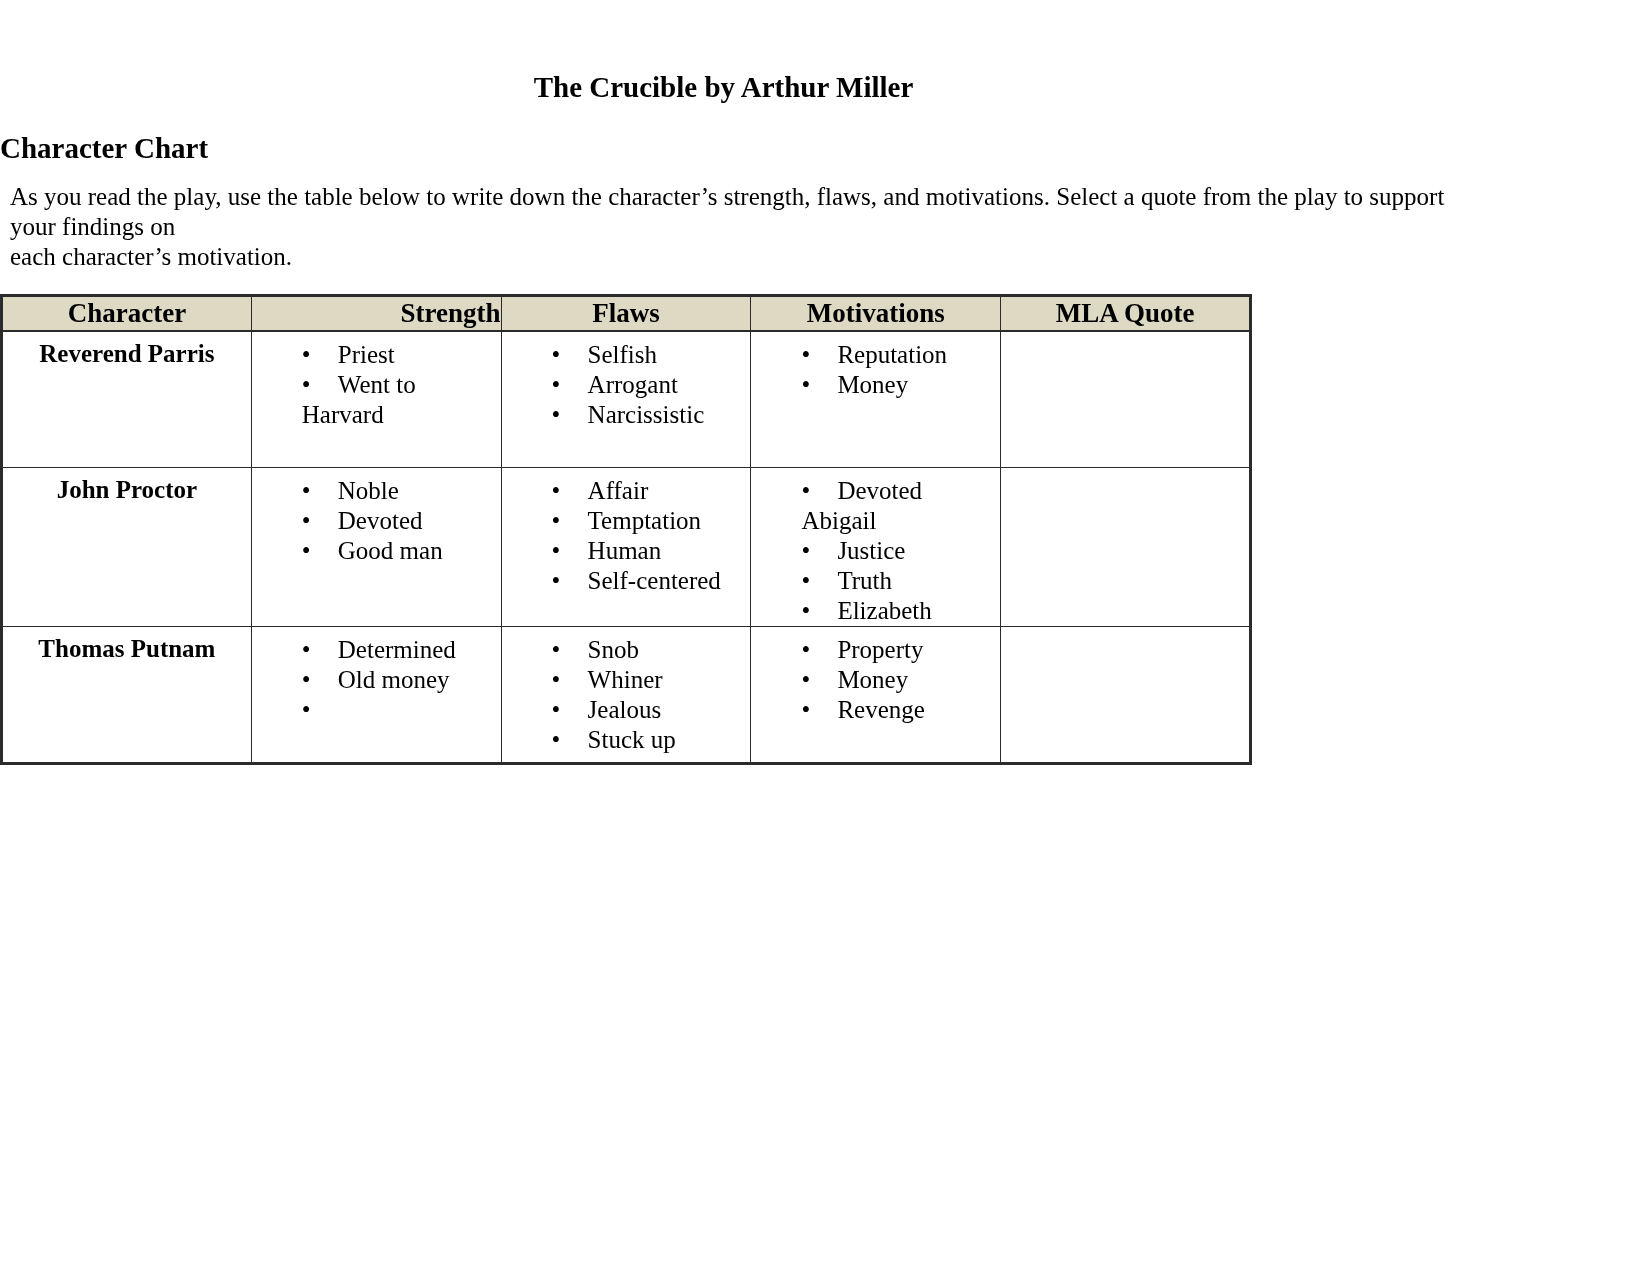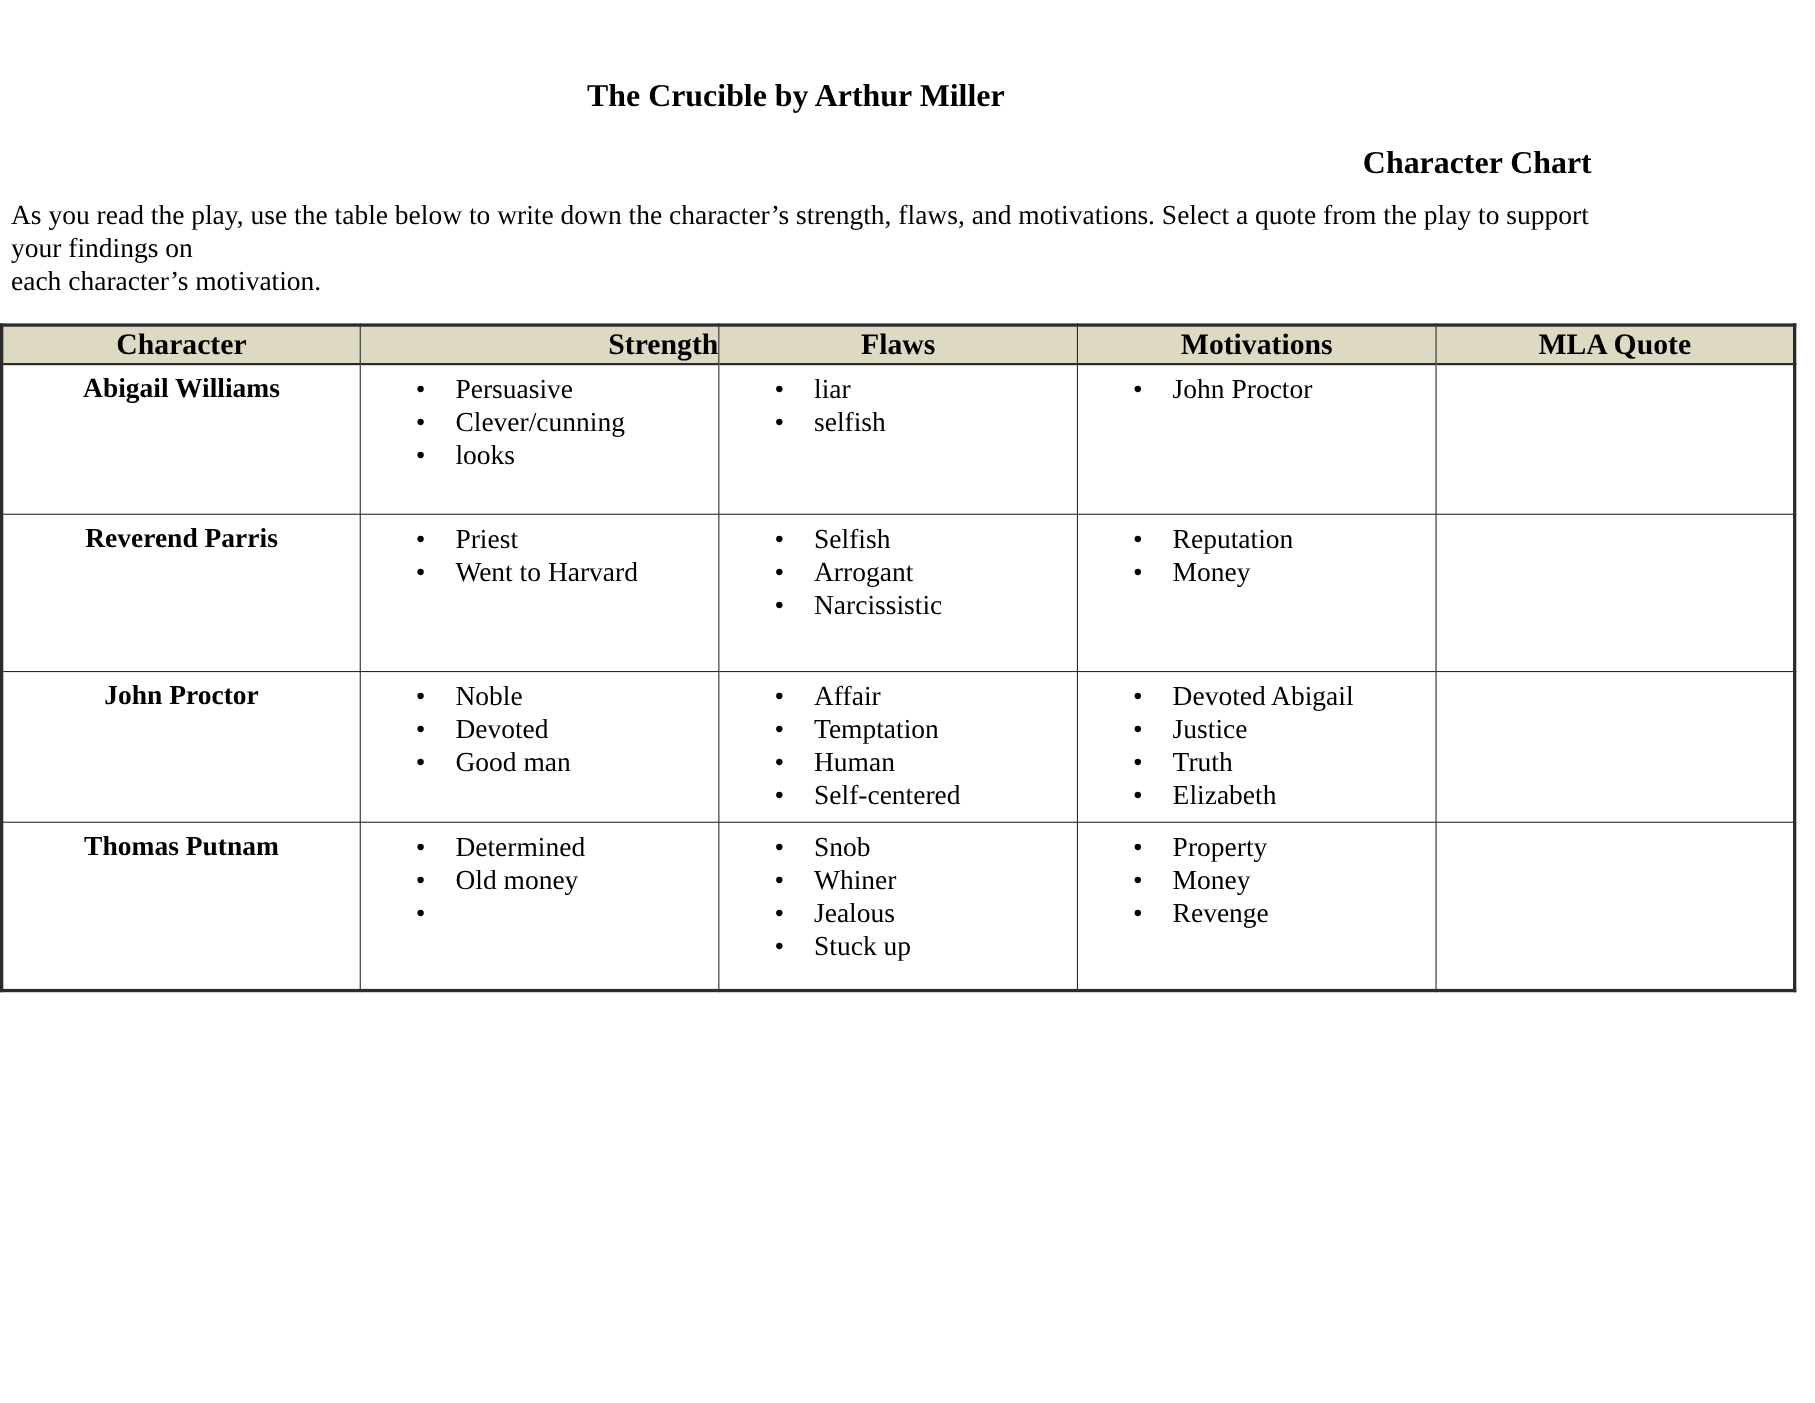--- a/index.html
+++ b/index.html
@@ -20,35 +20,35 @@
     width: 1447px;
   }
   .title {
     text-align: center;
     font-weight: bold;
     font-size: 29px;
     line-height: 1.2;
     padding-top: 70px;
   }
   .subtitle {
-    text-align: right;
+    text-align: left;
     font-weight: bold;
     font-size: 29px;
     line-height: 1.2;
     margin-top: 26px;
   }
   .intro {
     margin-top: 16px;
     padding-left: 10px;
     font-size: 25px;
     line-height: 30px;
   }
   table.char-table {
     margin-top: 22px;
-    width: 1633px;
+    width: 1252px;
     border-collapse: collapse;
     table-layout: fixed;
     border: 3px solid #2b2b2b;
   }
   table.char-table th {
     border: 1px solid #2b2b2b;
     border-bottom-width: 2px;
     font-weight: bold;
     font-size: 27px;
     height: 33px;
@@ -105,42 +105,20 @@
       <thead>
         <tr>
             <th style="background: rgb(221, 217, 195);">Character</th>
             <th style="background: rgb(221, 217, 195); text-align: right;">Strength</th>
             <th style="background: rgb(221, 217, 195);">Flaws</th>
             <th style="background: rgb(221, 217, 195);">Motivations</th>
             <th style="background: rgb(221, 217, 195); text-align: center;">MLA Quote</th>
           </tr>
       </thead>
       <tbody>
-          <tr>
-            <td class="character-cell">Abigail Williams</td>
-            <td>
-              <ul class="bullets">
-                <li>Persuasive</li>
-                <li>Clever/cunning</li>
-                <li>looks</li>
-              </ul>
-            </td>
-            <td>
-              <ul class="bullets">
-                <li>liar</li>
-                <li>selfish</li>
-              </ul>
-            </td>
-            <td>
-              <ul class="bullets">
-                <li>John Proctor</li>
-              </ul>
-            </td>
-            <td></td>
-          </tr>
           <tr>
             <td class="character-cell">Reverend Parris</td>
             <td>
               <ul class="bullets">
                 <li>Priest</li>
                 <li>Went to Harvard</li>
               </ul>
             </td>
             <td>
               <ul class="bullets">

